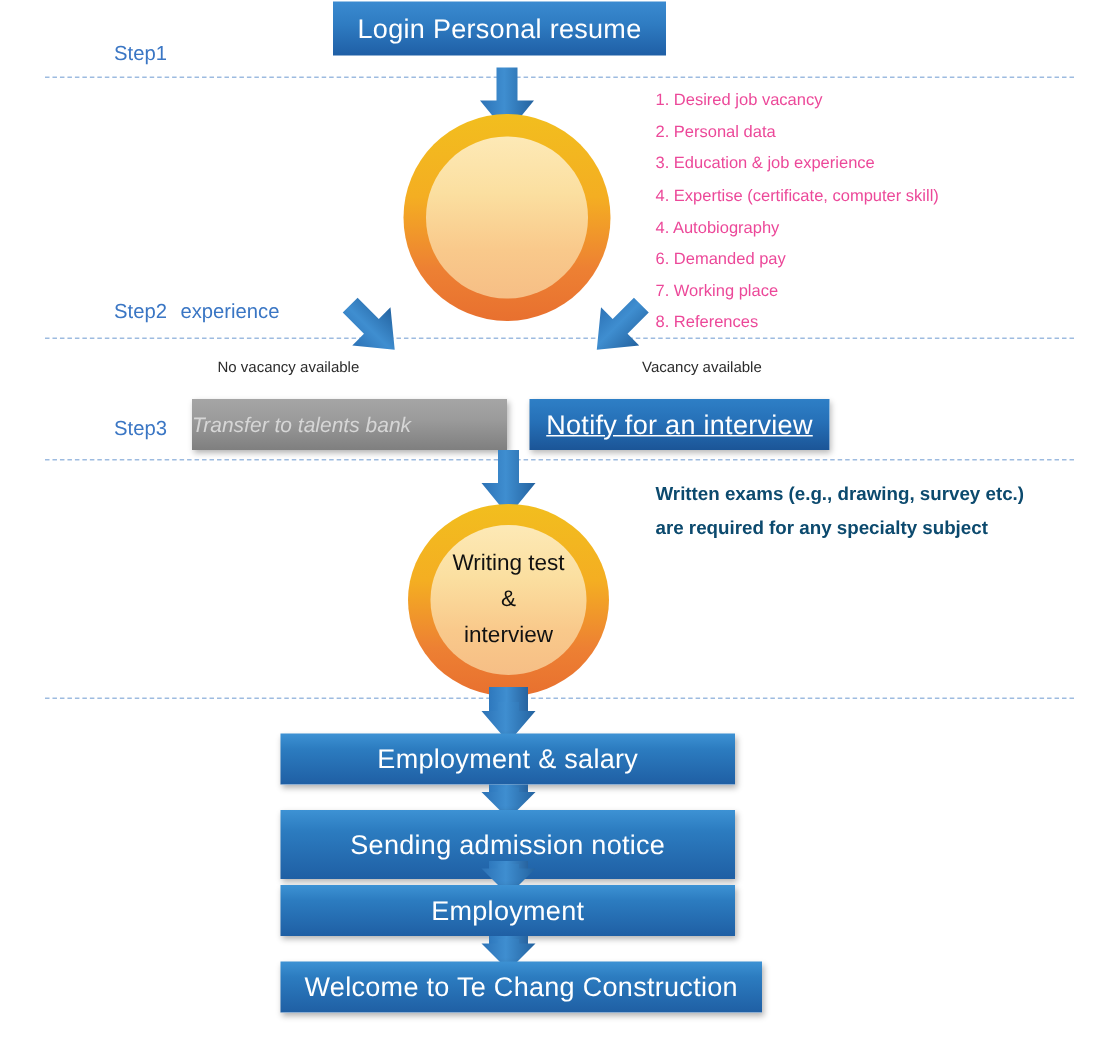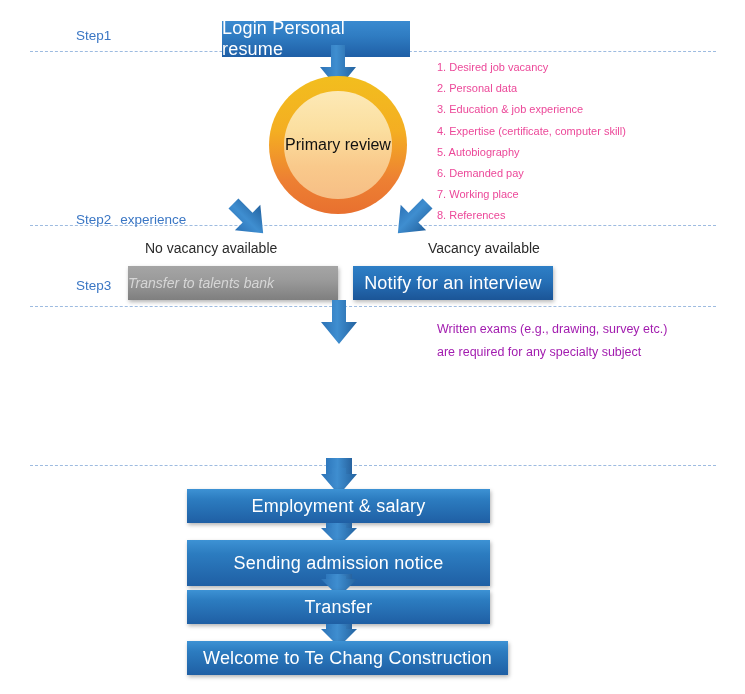--- a/index.html
+++ b/index.html
@@ -49,20 +49,21 @@
     font-size: 18px;
     box-sizing: border-box;
     letter-spacing: .2px;
   }
   .bluebox.top {
     background: linear-gradient(to bottom, #3a8ad0 0%, #2f7cc2 42%, #1f5fa6 100%);
   }
   .bluebox.deep {
     background: linear-gradient(to bottom, #2e7fc6 0%, #2670b7 45%, #1b5597 100%);
     box-shadow: 1px 2px 4px rgba(0,0,0,.28);
+    text-decoration: underline;
   }
   .bluebox.flow {
     background: linear-gradient(to bottom, #3d92d4 0%, #2c7cc0 30%, #1f5fa4 100%);
     box-shadow: 1px 2px 4px rgba(0,0,0,.3);
   }
 
   
   .graybox {
     position: absolute;
     display: flex;
@@ -112,31 +113,32 @@
   }
   .req-list li {
     list-style: none;
     margin: 0 0 9.2px 0;
     white-space: nowrap;
   }
   .req-list ol { margin: 0; padding: 0; }
 
   .note {
     position: absolute;
-    color: #a21caf;
+    color: #0c4a6e;
     font-size: 12.5px;
     line-height: 23px;
     white-space: nowrap;
+    font-weight: bold;
   }
 
   
   .branch-label {
     position: absolute;
     color: #2b2b2b;
-    font-size: 14px;
+    font-size: 10px;
     white-space: nowrap;
   }
 
   
   .arrow { position: absolute; }
   .arrow svg { display: block; overflow: visible; }
 
   
   .stem {
     position: absolute;
@@ -149,56 +151,55 @@
 <div id="canvas">
 
   <div class="divider" style="top:51px"></div>
   <div class="divider" style="top:225px"></div>
   <div class="divider" style="top:306px"></div>
   <div class="divider" style="top:465px"></div>
 
   <div class="step-label" style="left:32px; top:28px">
     <span>Step1</span><span class="sub"></span>
   </div>
-  <div class="step-label" style="left:32px; top:212px">
+  <div class="step-label" style="left:32px; top:200px">
     <span>Step2</span><span class="sub">experience</span>
   </div>
   <div class="step-label" style="left:32px; top:278px">
     <span>Step3</span><span class="sub"></span>
   </div>
 
-  <div class="bluebox top" style="left:222px; top:21px; width:188px; height:36px">
+  <div class="bluebox top" style="left:222px; top:1px; width:222px; height:36px">
     <span>Login Personal resume</span>
   </div>
 
   <div class="arrow" style="left:315px; top:45px">
     <svg width="46" height="45" viewBox="0 0 46 45">
       <defs>
         <linearGradient id="agr" x1="0" y1="0" x2="1" y2="0">
           <stop offset="0%" stop-color="#2c72b6"></stop>
           <stop offset="45%" stop-color="#3f8ed0"></stop>
           <stop offset="100%" stop-color="#23629f"></stop>
         </linearGradient>
       </defs>
       <polygon points="16,0 30,0 30,22 41,22 23,44 5,22 16,22" fill="url(#agr)"></polygon>
     </svg>
   </div>
 
   <div class="node" style="left:269px; top:76px; width:138px; height:138px">
     <div class="inner"></div>
-    <div class="caption">Primary review</div>
   </div>
 
   <div class="req-list" style="left:437px; top:61px">
     <ol>
       <li>1. Desired job vacancy</li>
       <li>2. Personal data</li>
       <li>3. Education &amp; job experience</li>
       <li>4. Expertise (certificate, computer skill)</li>
-      <li>5. Autobiography</li>
+      <li>4. Autobiography</li>
       <li>6. Demanded pay</li>
       <li>7. Working place</li>
       <li>8. References</li>
     </ol>
   </div>
 
   <div class="arrow" style="left:225px; top:195px">
     <svg width="48" height="48" viewBox="0 0 48 48">
       <g transform="rotate(-45 24 24)">
         <polygon points="17,2 31,2 31,22 42,22 24,44 6,22 17,22" fill="url(#agr)"></polygon>
@@ -222,20 +223,28 @@
   <div class="bluebox deep" style="left:353px; top:266px; width:200px; height:34px">
     <span>Notify for an interview</span>
   </div>
 
   <div class="arrow" style="left:316px; top:300px">
     <svg width="46" height="45" viewBox="0 0 46 45">
       <polygon points="16,0 30,0 30,22 41,22 23,44 5,22 16,22" fill="url(#agr)"></polygon>
     </svg>
   </div>
 
+  <div class="node oval" style="left:272px; top:336px; width:134px; height:128px">
+    <div class="inner"></div>
+    <div class="caption">
+      <div>Writing test</div>
+      <div>&amp;</div>
+      <div>interview</div>
+    </div>
+  </div>
 
   <div class="note" style="left:437px; top:318px">
     <div>Written exams (e.g., drawing, survey etc.)</div>
     <div>are required for any specialty subject</div>
   </div>
 
   <div class="stem" style="left:326px; top:458px; width:26px; height:22px"></div>
   <div class="arrow" style="left:316px; top:468px">
     <svg width="46" height="28" viewBox="0 0 46 28">
       <polygon points="16,0 30,0 30,6 41,6 23,27 5,6 16,6" fill="url(#agr)"></polygon>
@@ -258,21 +267,21 @@
   </div>
 
   <div class="stem" style="left:326px; top:574px; width:26px; height:10px"></div>
   <div class="arrow" style="left:316px; top:576px">
     <svg width="46" height="22" viewBox="0 0 46 22">
       <polygon points="16,0 30,0 30,3 41,3 23,21 5,3 16,3" fill="url(#agr)"></polygon>
     </svg>
   </div>
 
   <div class="bluebox flow" style="left:187px; top:590px; width:303px; height:34px">
-    <span>Transfer</span>
+    <span>Employment</span>
   </div>
 
   <div class="stem" style="left:326px; top:624px; width:26px; height:10px"></div>
   <div class="arrow" style="left:316px; top:626px">
     <svg width="46" height="22" viewBox="0 0 46 22">
       <polygon points="16,0 30,0 30,3 41,3 23,21 5,3 16,3" fill="url(#agr)"></polygon>
     </svg>
   </div>
 
   <div class="bluebox flow" style="left:187px; top:641px; width:321px; height:34px">

